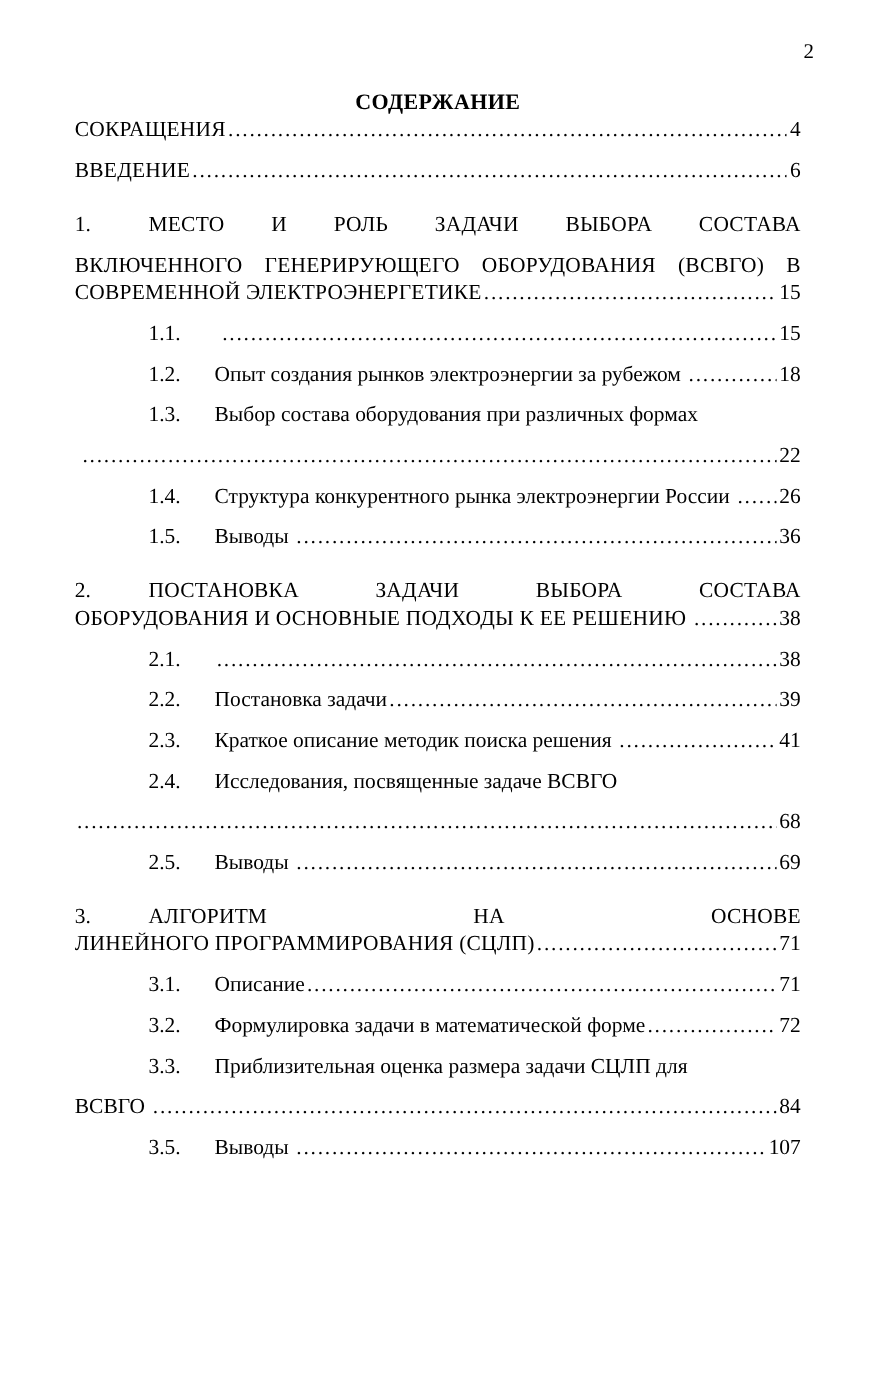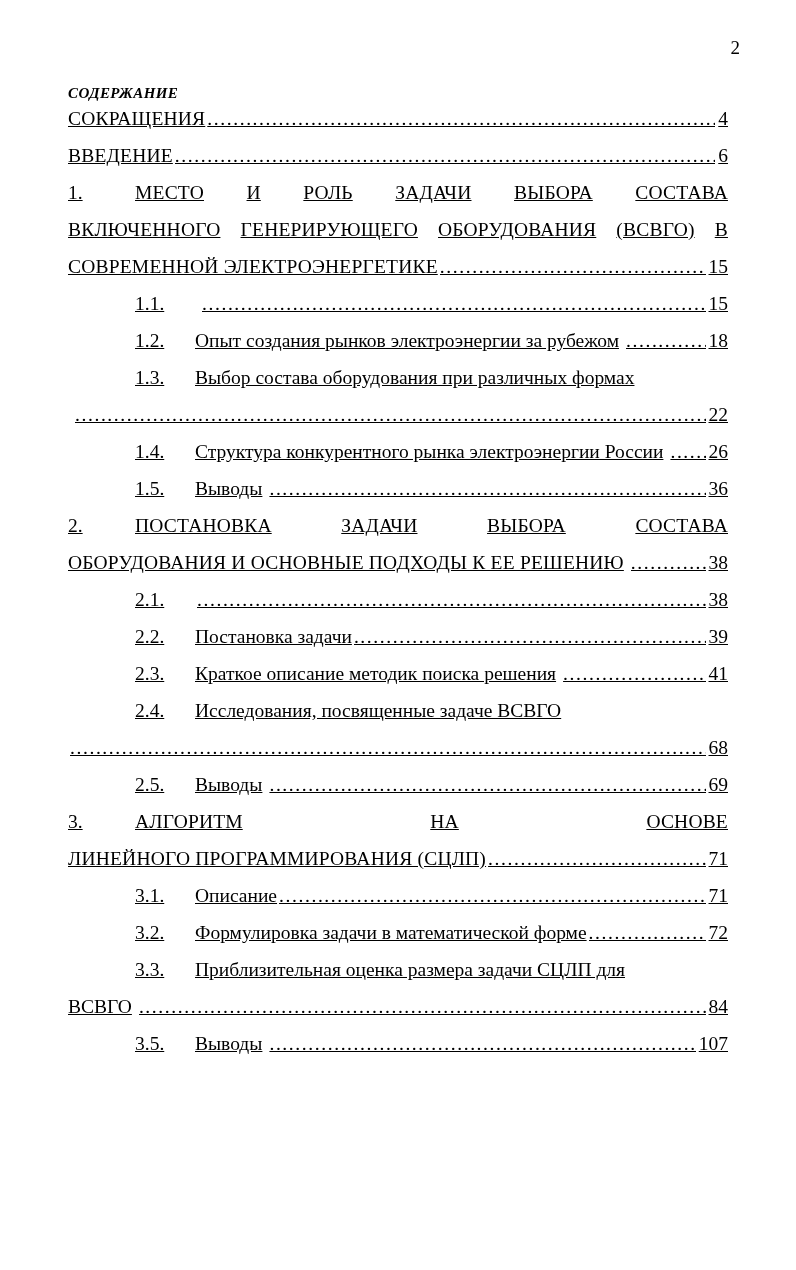--- a/index.html
+++ b/index.html
@@ -34,26 +34,25 @@
     font-size: 19px;
     line-height: 24px;
   }
 
   
   .toc-title {
     position: absolute;
     top: 80px;
     left: 68px;
     width: 660px;
-    text-align: left;
-    font-size: 15px;
+    text-align: center;
+    font-size: 20px;
     font-weight: bold;
     letter-spacing: 0.4px;
     line-height: 26px;
-    font-style: italic;
   }
 
   
   .toc {
     position: absolute;
     top: 108px;
     left: 68px;
     width: 660px;
   }
 
@@ -64,21 +63,20 @@
 
   
   .line {
     display: flex;
     align-items: baseline;
     width: 100%;
     height: 37px;
     font-size: 19.5px;
     white-space: nowrap;
     overflow: hidden;
-    text-decoration: underline;
   }
 
   
   .num-1 {
     flex: 0 0 auto;
     width: 67px;
     font-size: 19.5px;
   }
   
   .num-2 {
@@ -92,21 +90,21 @@
   .label-upper {
     flex: 0 0 auto;
     font-size: 19.5px;
     letter-spacing: 0.2px;
   }
   .label-upper.spread {
     flex: 1 1 auto;
     display: flex;
     justify-content: space-between;
   }
-  .label-upper.spread > span { flex: 0 0 auto; }
+  .label-upper.spread > span { flex: 0 0 auto; margin-top: 12px; }
 
   .label {
     flex: 0 0 auto;
     font-size: 19.5px;
   }
 
   
   .leader {
     flex: 1 1 auto;
     min-width: 4px;

